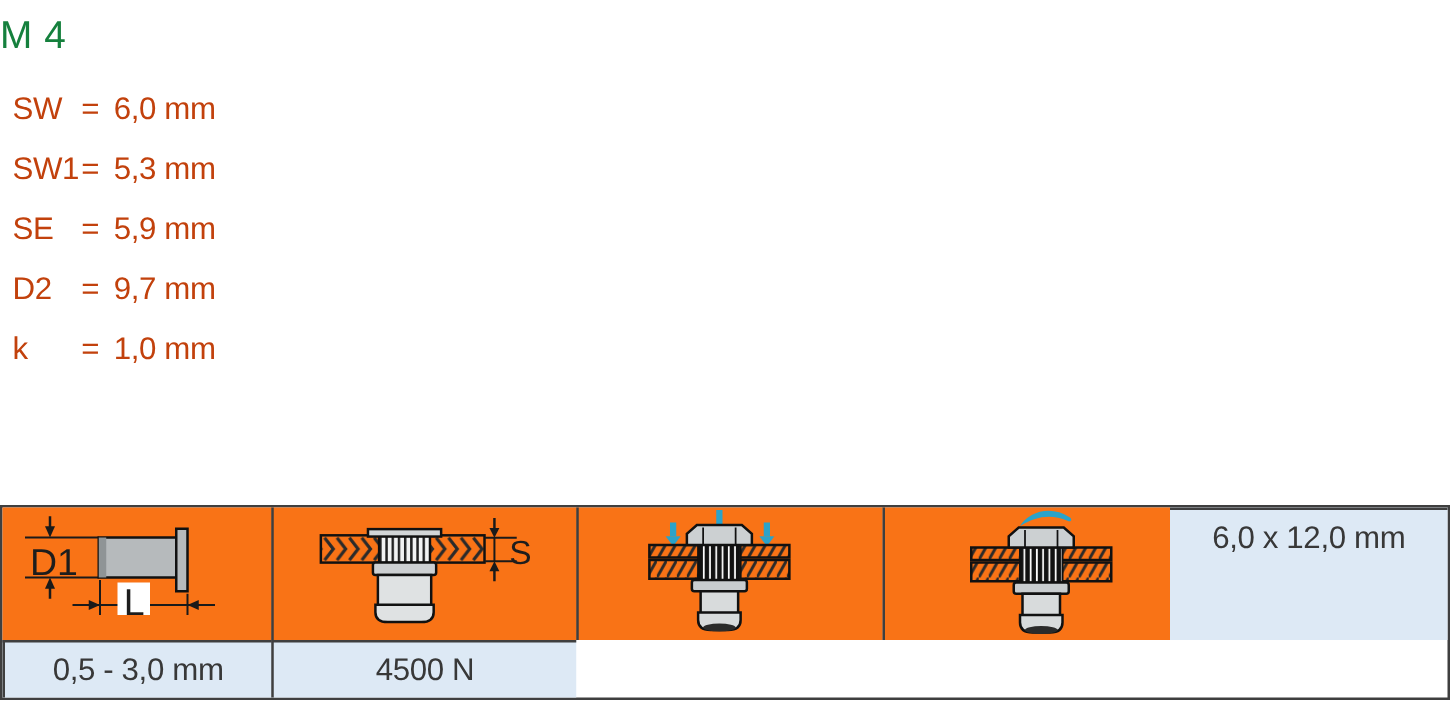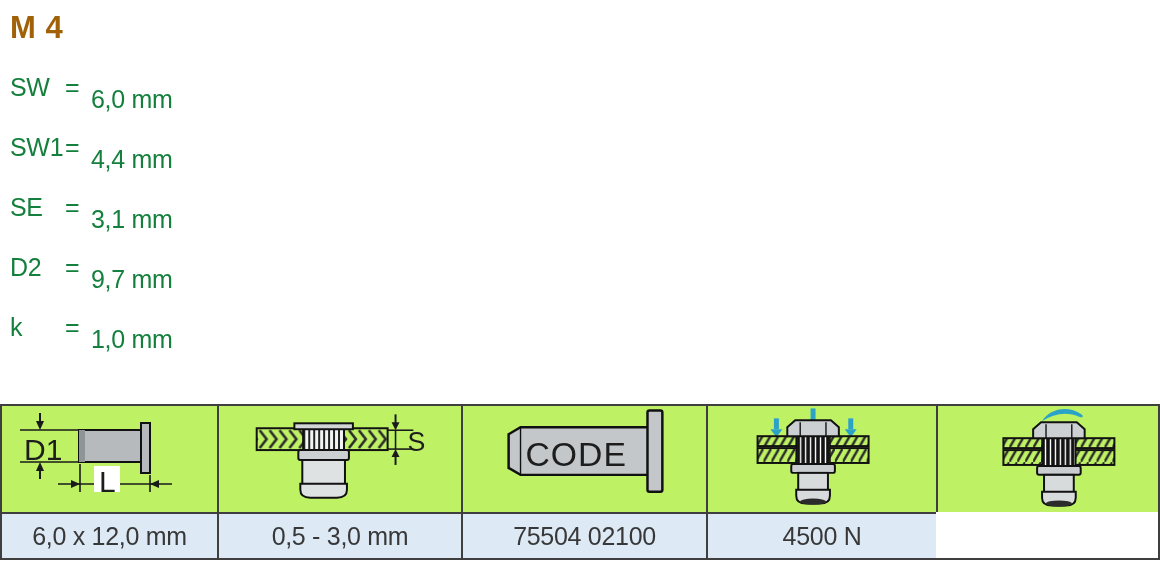--- a/index.html
+++ b/index.html
@@ -1,41 +1,41 @@
 <!DOCTYPE html>
 <html><head>
 <meta charset="utf-8">
 <style>
   html,body{margin:0;padding:0;background:#ffffff;}
   .page{
     position:relative;width:1160px;height:565px;background:#ffffff;
     font-family:"Liberation Sans",sans-serif;color:#3b3b3b;overflow:hidden;
   }
   .page-title{
-    position:absolute;top:10px;left:10px;margin:0;
-    font-size:31px;font-weight:bold;color:#a16207;letter-spacing:.5px;
+    position:absolute;top:10px;left:0;margin:0;
+    font-size:31px;font-weight:normal;color:#15803d;letter-spacing:.5px;
   }
   .spec-list{
     position:absolute;top:73px;left:10px;
     display:grid;grid-template-columns:55px 26px auto;
-    row-gap:19px;font-size:25px;line-height:29px;color:#15803d;letter-spacing:-.3px;
+    row-gap:19px;font-size:25px;line-height:29px;color:#c2410c;letter-spacing:-.3px;
   }
   .spec-label{font-weight:normal;}
   .spec-eq{text-align:left;}
-  .spec-value{white-space:nowrap;margin-top:12px;}
+  .spec-value{white-space:nowrap;}
   .spec-table{
     position:absolute;top:404px;left:0;width:1160px;
     display:grid;
     grid-template-columns:215px 244px 245px 230px 222px;
     grid-template-rows:106px 46px;
     border:2px solid #3f3f3f;
     box-sizing:border-box;
   }
   .icon-cell{
-    background:#bef264;position:relative;overflow:hidden;
+    background:#f97316;position:relative;overflow:hidden;
   }
   .icon-cell + .icon-cell{border-left:2px solid #3f3f3f;}
   .icon-cell svg{display:block;width:100%;height:100%;}
   .value-cell{
     background:#dde9f5;border-top:2px solid #3f3f3f;
     font-size:25px;line-height:44px;text-align:center;color:#383838;
     letter-spacing:-.3px;white-space:nowrap;overflow:hidden;
   }
   .value-cell.vdiv{border-left:2px solid #3f3f3f;}
   .svg-defs{position:absolute;width:0;height:0;}
@@ -67,25 +67,25 @@
 
   <h1 class="page-title">M 4</h1>
 
   <div class="spec-list">
     <span class="spec-label">SW</span>
     <span class="spec-eq">=</span>
     <span class="spec-value">6,0 mm</span>
 
     <span class="spec-label">SW1</span>
     <span class="spec-eq">=</span>
-    <span class="spec-value">4,4 mm</span>
+    <span class="spec-value">5,3 mm</span>
 
     <span class="spec-label">SE</span>
     <span class="spec-eq">=</span>
-    <span class="spec-value">3,1 mm</span>
+    <span class="spec-value">5,9 mm</span>
 
     <span class="spec-label">D2</span>
     <span class="spec-eq">=</span>
     <span class="spec-value">9,7 mm</span>
 
     <span class="spec-label">k</span>
     <span class="spec-eq">=</span>
     <span class="spec-value">1,0 mm</span>
   </div>
 
@@ -126,28 +126,20 @@
         <line x1="170" y1="43" x2="196" y2="43" stroke="#1a1a1a" stroke-width="1.6"></line>
         <line x1="178" y1="24" x2="178" y2="43" stroke="#1a1a1a" stroke-width="1.6"></line>
         <line x1="178" y1="8" x2="178" y2="17" stroke="#1a1a1a" stroke-width="2"></line>
         <polygon points="178,24 174,16 182,16" fill="#1a1a1a"></polygon>
         <line x1="178" y1="59" x2="178" y2="50" stroke="#1a1a1a" stroke-width="2"></line>
         <polygon points="178,43 174,51 182,51" fill="#1a1a1a"></polygon>
         <text x="190" y="45" font-size="27">S</text>
       </svg>
     </div>
 
-    <div class="icon-cell">
-      <svg viewBox="0 0 245 106" preserveAspectRatio="xMidYMid meet">
-        <path d="M46,28 L58,21 L188,21 L188,69 L58,69 L46,62 Z" fill="#c3c7c9" stroke="#111" stroke-width="2.5"></path>
-        <line x1="58" y1="21" x2="58" y2="69" stroke="#111" stroke-width="1.4"></line>
-        <text x="63" y="60" font-size="34" letter-spacing="1">CODE</text>
-        <rect x="186" y="4" width="15" height="82" rx="2" fill="#c3c7c9" stroke="#111" stroke-width="2.5"></rect>
-      </svg>
-    </div>
 
     <div class="icon-cell">
       <svg viewBox="0 0 230 106" preserveAspectRatio="xMidYMid meet">
         <rect x="103.5" y="2" width="5" height="12" fill="#2ba3c9"></rect>
         <polygon points="100,14 112,14 106,22" fill="#2ba3c9"></polygon>
         <rect x="66.5" y="12" width="5" height="11" fill="#2ba3c9"></rect>
         <polygon points="63,23 75,23 69,31" fill="#2ba3c9"></polygon>
         <rect x="141.5" y="12" width="5" height="11" fill="#2ba3c9"></rect>
         <polygon points="138,23 150,23 144,31" fill="#2ba3c9"></polygon>
         <rect x="50" y="30" width="112" height="10" fill="url(#hatch)" stroke="#111" stroke-width="2"></rect>
@@ -174,17 +166,16 @@
         <line x1="135" y1="18" x2="135" y2="32" stroke="#111" stroke-width="1.4"></line>
         <rect x="100" y="60" width="44" height="9" rx="2" fill="#c9cdcf" stroke="#111" stroke-width="2"></rect>
         <rect x="107" y="69" width="30" height="19" fill="#d8dbdc" stroke="#111" stroke-width="2"></rect>
         <path d="M105,86 L139,86 L139,92 Q139,100 129,100 L115,100 Q105,100 105,92 Z" fill="#d8dbdc" stroke="#111" stroke-width="2"></path>
         <ellipse cx="122" cy="98" rx="13" ry="3.2" fill="#2b2b2b"></ellipse>
       </svg>
     </div>
 
     <div class="value-cell">6,0 x 12,0 mm</div>
     <div class="value-cell vdiv">0,5 - 3,0 mm</div>
-    <div class="value-cell vdiv">75504 02100</div>
     <div class="value-cell vdiv">4500 N</div>
 
   </div>
 </div>
 
 </body></html>

